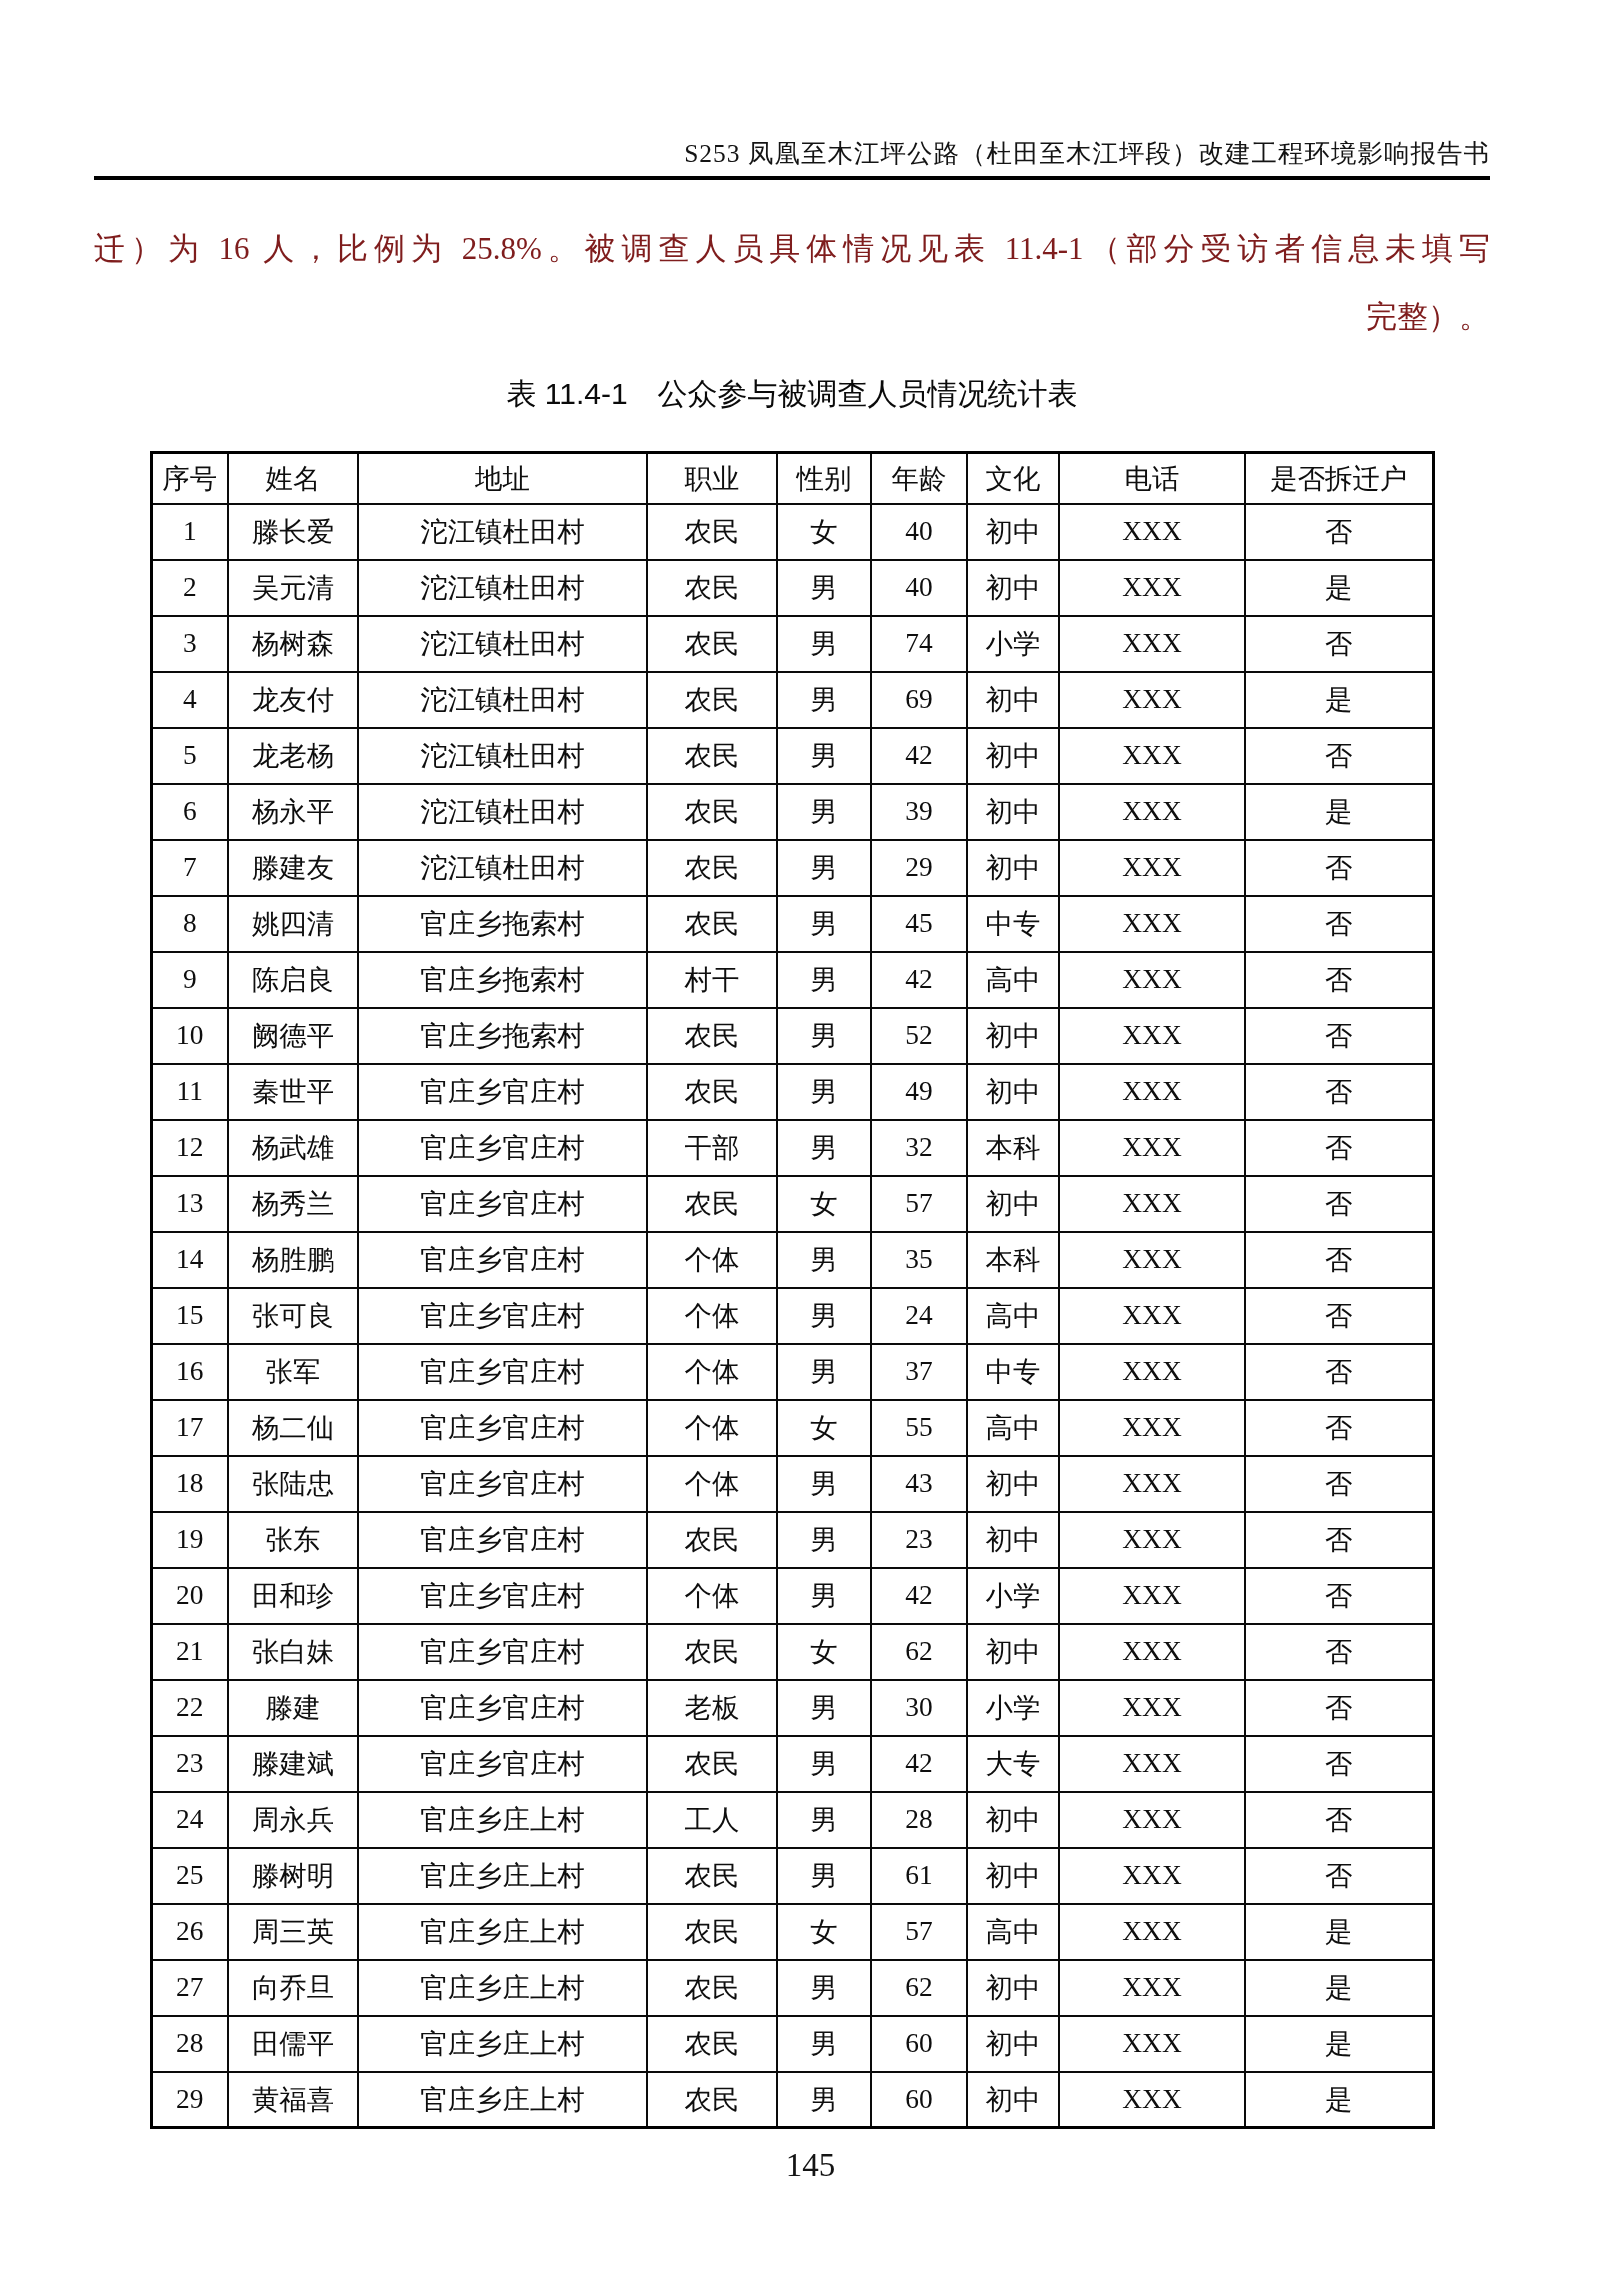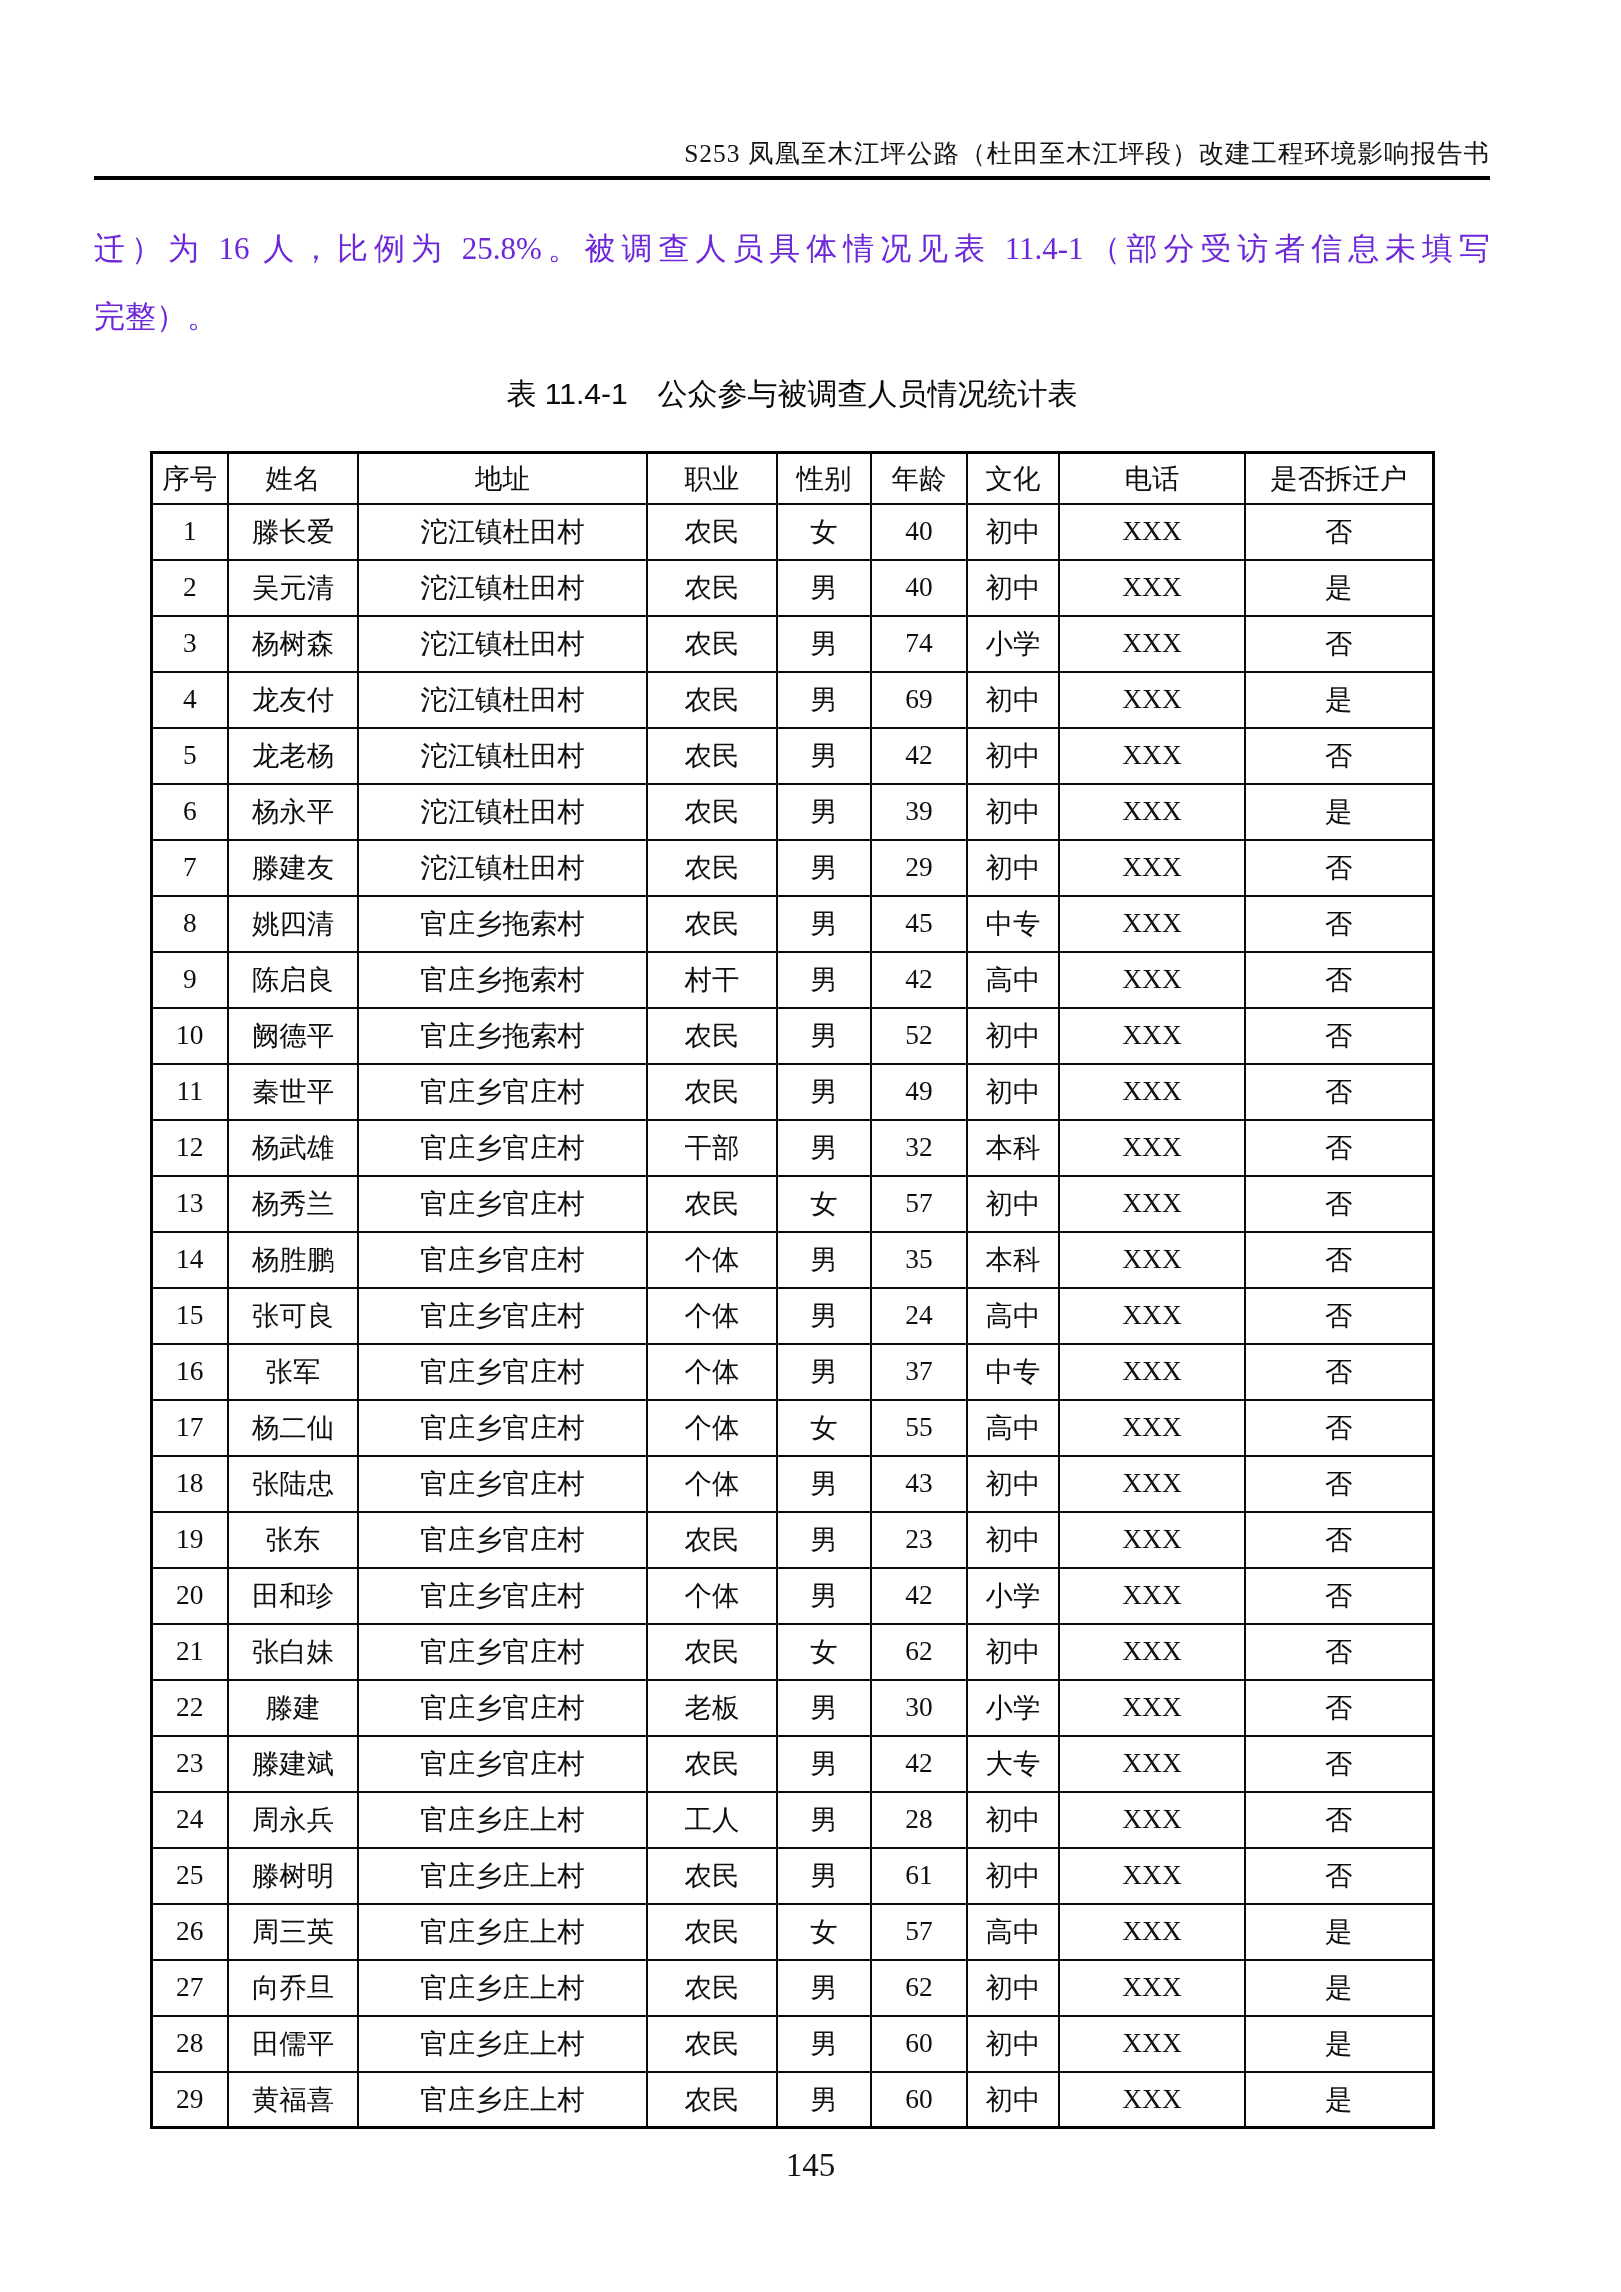--- a/index.html
+++ b/index.html
@@ -25,28 +25,28 @@
   }
   .header-rule {
     margin-top: 7.8px;
     border-bottom: 4.9px solid #000000;
     height: 0;
   }
   .paragraph {
     margin-top: 35px;
     font-size: 31px;
     line-height: 68px;
-    color: #6d28d9;
+    color: #7f1d1d;
   }
   .paragraph .line-1 {
     text-align: justify;
     text-align-last: justify;
   }
   .paragraph .line-2 {
-    text-align: left;
+    text-align: right;
   }
   .table-title {
     margin-top: 23.5px;
     text-align: center;
     font-family: "Liberation Sans", "DejaVu Sans", sans-serif;
     font-weight: normal;
     font-size: 30px;
     color: #0a0a0a;
   }
   table.survey-table {

